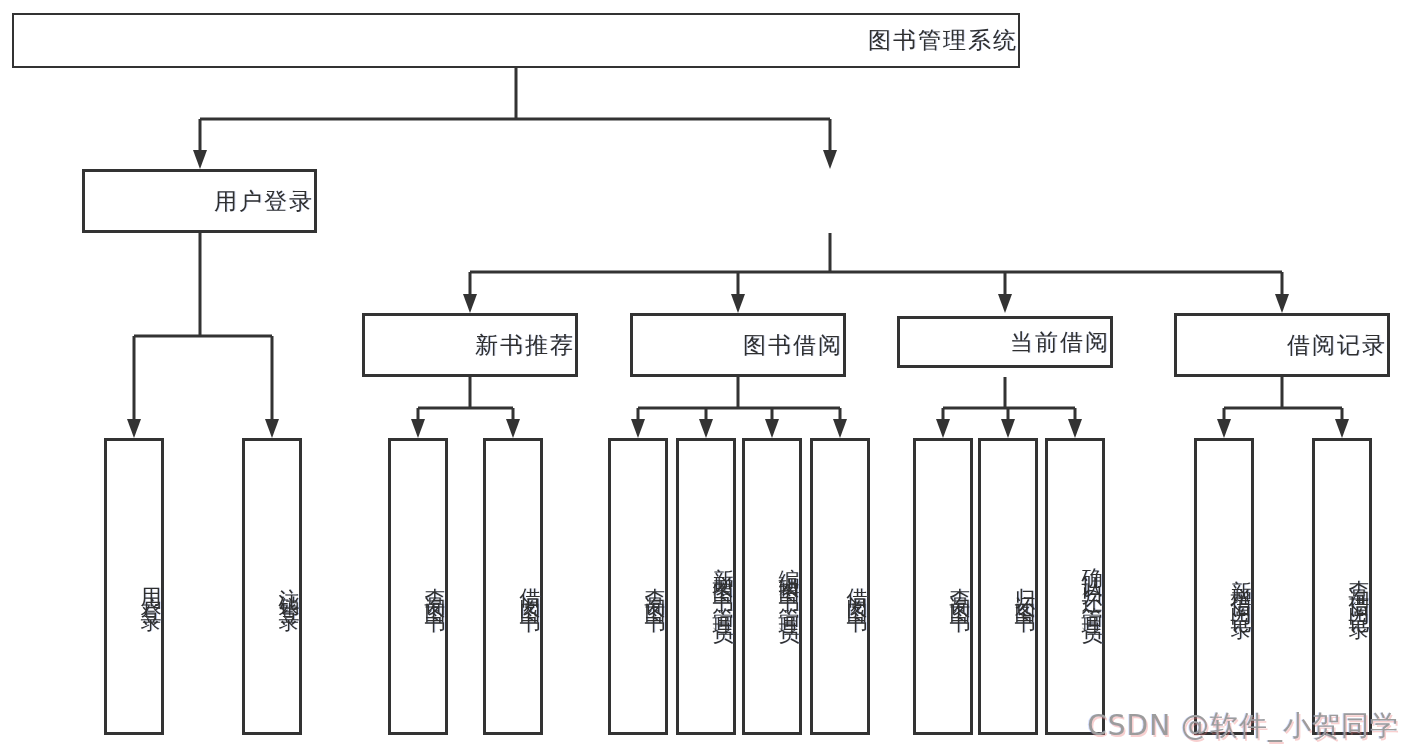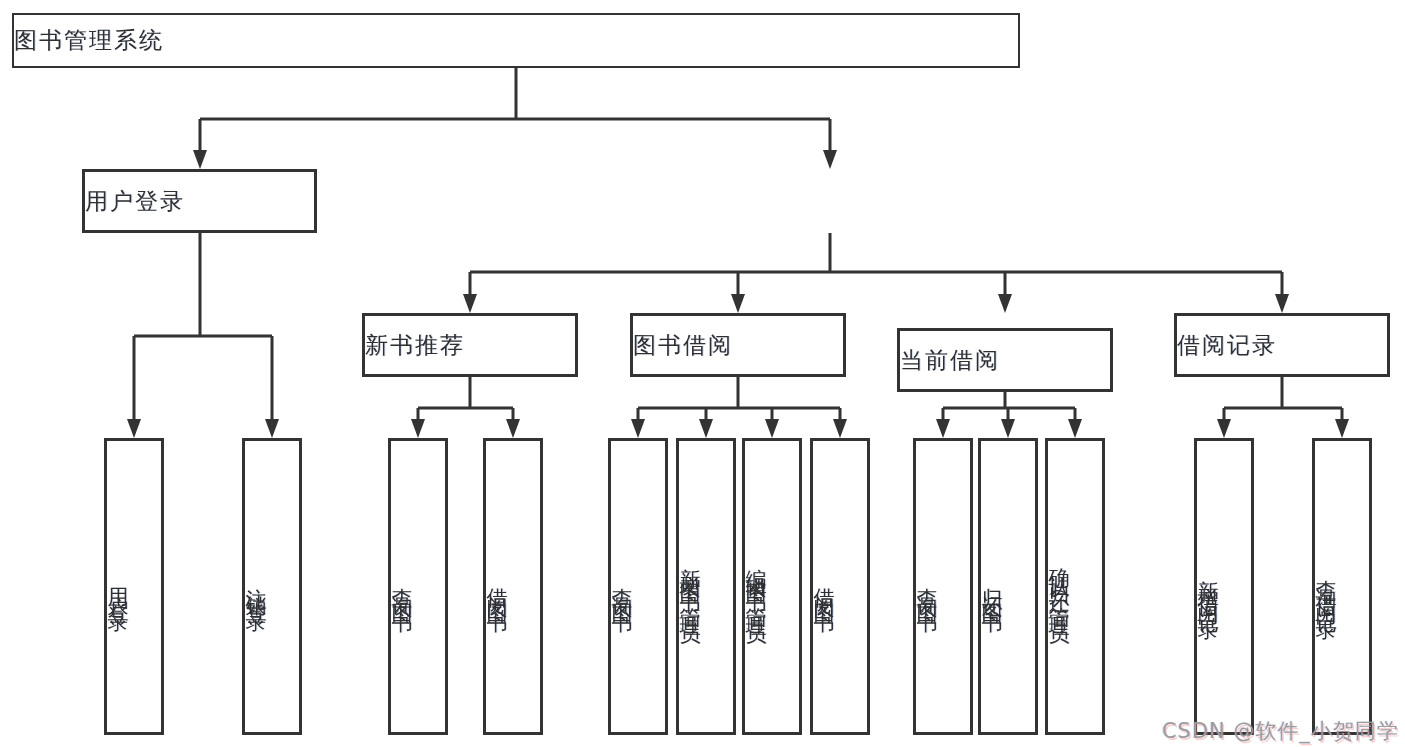--- a/index.html
+++ b/index.html
@@ -18,21 +18,21 @@
     overflow: hidden;
   }
   #wires { position: absolute; left: 0; top: 0; }
   .node {
     position: absolute;
     box-sizing: border-box;
     border: 3px solid var(--line);
     background: var(--background);
     display: flex;
     align-items: center;
-    justify-content: flex-start;
+    justify-content: flex-end;
   }
   .root-box { border-width: 2.5px; }
   .hlabel {
     font-size: 23px;
     color: var(--text);
     letter-spacing: 2px;
     white-space: nowrap;
     text-shadow: 1px 0 0 rgba(90,130,230,0.25);
   }
   .leaf { top: 438px; width: 60px; height: 297px; }
@@ -42,21 +42,21 @@
     font-size: 21px;
     line-height: 1;
     letter-spacing: 8px;
     color: var(--text);
     text-shadow: 1px 0 0 rgba(90,130,230,0.25);
   }
   .watermark {
     position: absolute;
     right: 6px;
     bottom: 2px;
-    font-size: 21px;
+    font-size: 28px;
     letter-spacing: 1px;
     color: var(--watermark);
     text-shadow: 1.5px 1.5px 0 rgba(235,120,120,0.35), -1px -0.5px 0 rgba(130,160,255,0.30);
     white-space: nowrap;
   }
 </style>
 </head>
 <body>
 
 <div id="stage">
@@ -115,21 +115,21 @@
   <div class="node" style="left:82px; top:169px; width:235px; height:64px;">
     <span class="hlabel">用户登录</span>
   </div>
 
   <div class="node" style="left:362px; top:313px; width:216px; height:64px;font-family:Liberation Serif, serif;">
     <span class="hlabel">新书推荐</span>
   </div>
   <div class="node" style="left:630px; top:313px; width:216px; height:64px;">
     <span class="hlabel">图书借阅</span>
   </div>
-  <div class="node" style="left:897px; top:328px; width:216px; height:64px;">
+  <div class="node" style="left:897px; top:316px; width:216px; height:52px;">
     <span class="hlabel">当前借阅</span>
   </div>
   <div class="node" style="left:1174px; top:313px; width:216px; height:64px;">
     <span class="hlabel">借阅记录</span>
   </div>
 
   <div class="node leaf" style="left:104px;">
     <span class="vlabel">用户登录</span>
   </div>
   <div class="node leaf" style="left:242px;">

